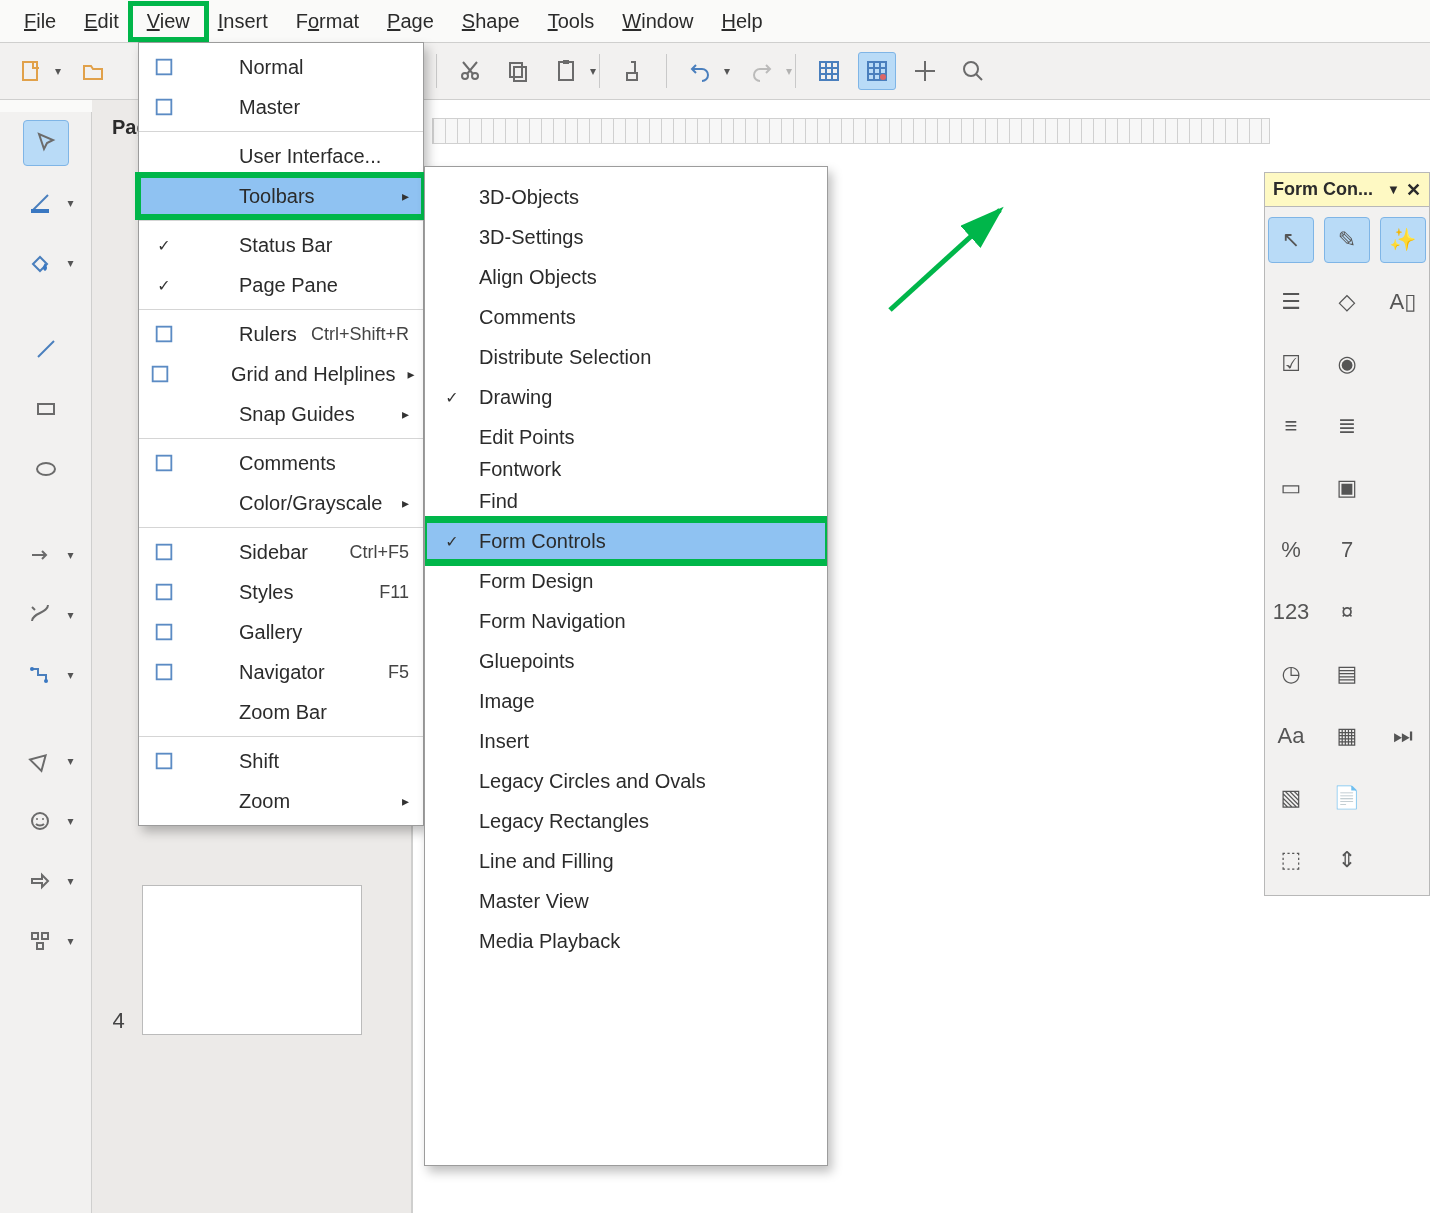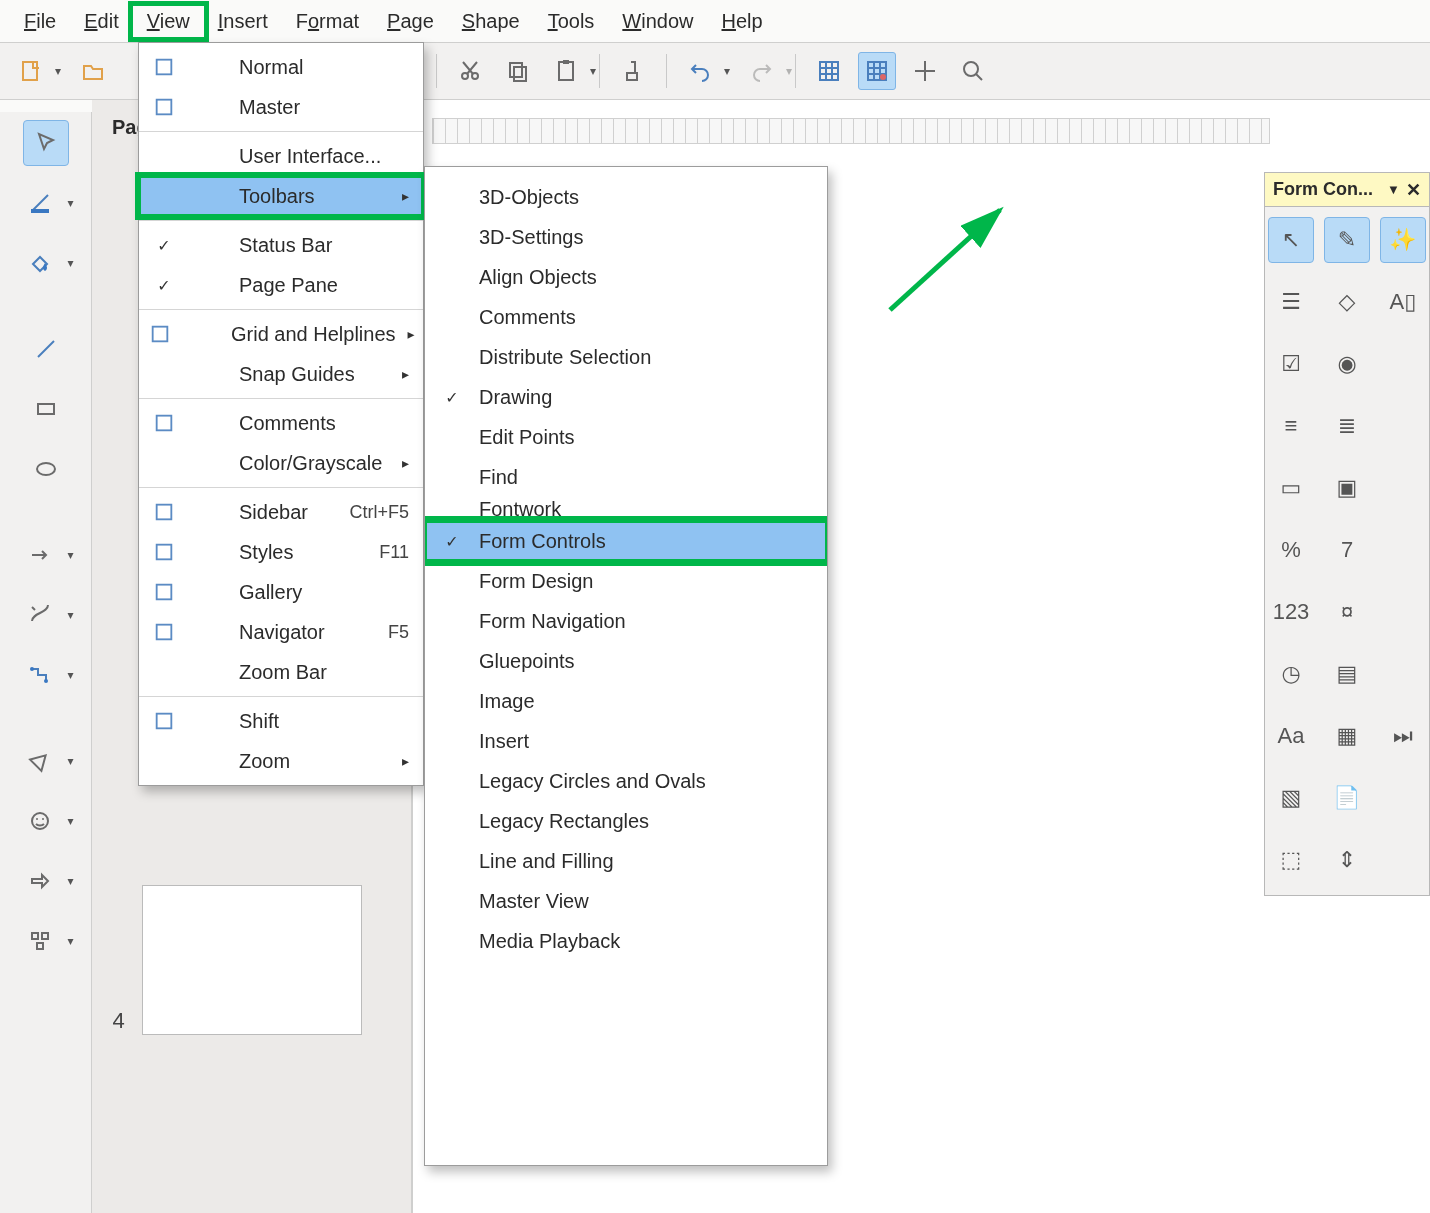--- a/index.html
+++ b/index.html
@@ -481,20 +481,29 @@
       <span class="cicon check"></span>
       <span class="label">Page Pane</span>
     </div>
     <div class="vm-sep"></div>
     <div class="vmrow">
       <span class="cicon">
         <svg width="22" height="22" viewBox="0 0 24 24">
           <rect x="4" y="4" width="16" height="16" fill="none" stroke="#5b8bc4" stroke-width="2"></rect>
         </svg>
       </span>
+      <span class="label">Rulers</span>
+      <span class="accel">Ctrl+Shift+R</span>
+    </div>
+    <div class="vmrow">
+      <span class="cicon">
+        <svg width="22" height="22" viewBox="0 0 24 24">
+          <rect x="4" y="4" width="16" height="16" fill="none" stroke="#5b8bc4" stroke-width="2"></rect>
+        </svg>
+      </span>
       <span class="label">Grid and Helplines</span>
       <span class="arrow">▸</span>
     </div>
     <div class="vmrow">
       <span class="cicon"></span>
       <span class="label">Snap Guides</span>
       <span class="arrow">▸</span>
     </div>
     <div class="vm-sep"></div>
     <div class="vmrow">
@@ -588,27 +597,27 @@
       <span class="label">Distribute Selection</span>
     </div>
     <div class="smrow">
       <span class="cicon check"></span>
       <span class="label">Drawing</span>
     </div>
     <div class="smrow">
       <span class="cicon"></span>
       <span class="label">Edit Points</span>
     </div>
+    <div class="smrow" style="height: 24px; overflow: hidden;">
+      <span class="cicon"></span>
+      <span class="label">Fontwork</span>
+    </div>
     <div class="smrow">
       <span class="cicon"></span>
       <span class="label">Find</span>
-    </div>
-    <div class="smrow" style="height: 24px; overflow: hidden;">
-      <span class="cicon"></span>
-      <span class="label">Fontwork</span>
     </div>
     <div class="smrow sel marked">
       <span class="cicon check"></span>
       <span class="label">Form Controls</span>
     </div>
     <div class="smrow">
       <span class="cicon"></span>
       <span class="label">Form Design</span>
     </div>
     <div class="smrow">

